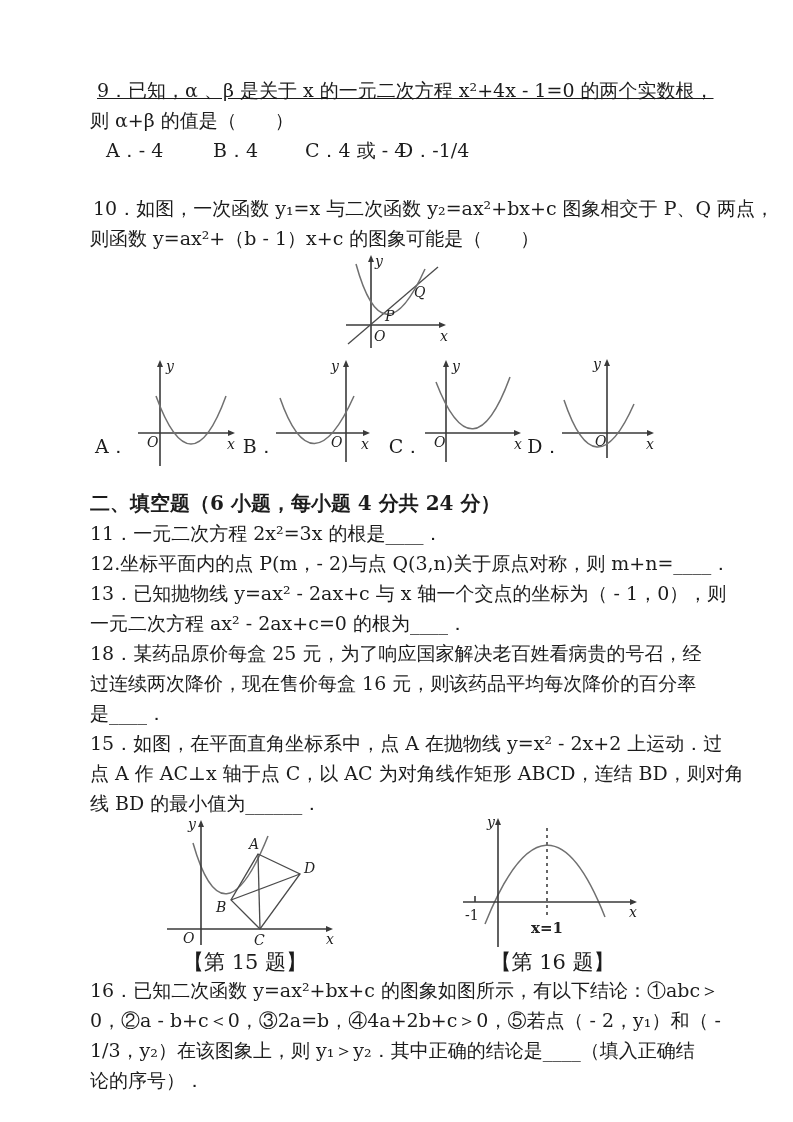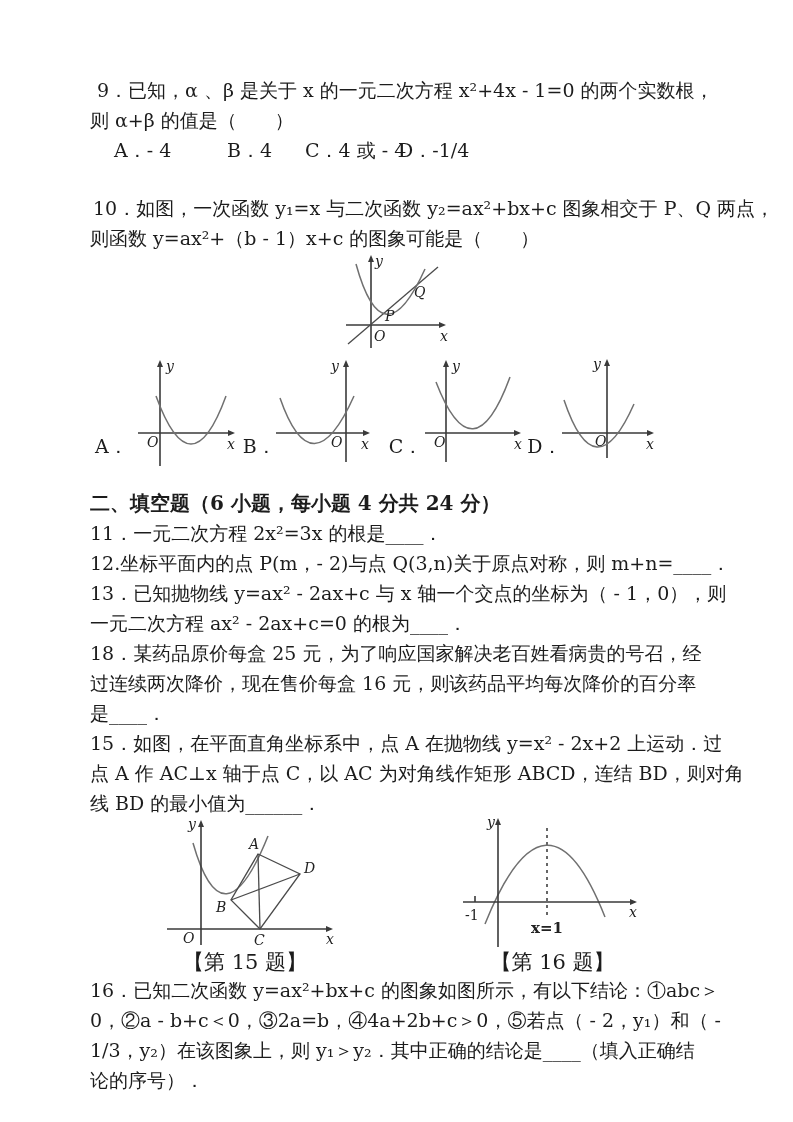--- a/index.html
+++ b/index.html
@@ -3,21 +3,21 @@
 <meta charset="utf-8">
 <style>
   html,body{margin:0;padding:0;background:#e8e8e8;}
   .page{
     position:relative;width:793px;height:1122px;background:#ffffff;
     font-family:"DejaVu Serif","Liberation Serif",serif;color:#1c1c1c;
     overflow:hidden;margin:0 auto;
   }
   .content{position:absolute;left:90px;top:75px;width:620px;}
   .tline{font-size:19px;line-height:30px;white-space:nowrap;}
-  .indent7{padding-left:7px;}
+  .indent7{padding-left:7px;text-decoration:underline;}
   .indent3{padding-left:3px;margin-top:28px;}
   .opts{position:relative;height:30px;font-size:19px;}
   .opts span{position:absolute;top:0;line-height:30px;white-space:nowrap;}
   .heading{font-weight:bold;font-size:20px;line-height:30px;margin-top:22px;white-space:nowrap;}
   svg{display:block;}
   .stem-graph{margin-left:248px;margin-top:1px;}
   .choices-row{display:flex;align-items:flex-end;margin-top:2px;height:114px;}
   .choice-letter{font-size:19px;line-height:19px;margin-bottom:10px;white-space:nowrap;}
   .ml5{margin-left:5px;}.ml8{margin-left:8px;}.ml2{margin-left:2px;}
   .ml17{margin-left:17px;}.ml0{margin-left:0;}.ml1{margin-left:1px;}
@@ -35,22 +35,22 @@
 </style>
 </head>
 <body>
 
 <div class="page">
   <div class="content">
 
     <div class="tline indent7">9．已知，α 、β 是关于 x 的一元二次方程 x²+4x - 1=0 的两个实数根，</div>
     <div class="tline">则 α+β 的值是（　　）</div>
     <div class="opts">
-      <span style="left:24px">A．- 4</span>
-      <span style="left:137px">B．4</span>
+      <span style="left:16px">A．- 4</span>
+      <span style="left:123px">B．4</span>
       <span style="left:215px">C．4 或 - 4</span>
       <span style="left:308px">D．-1/4</span>
     </div>
 
     <div class="tline indent3">10．如图，一次函数 y₁=x 与二次函数 y₂=ax²+bx+c 图象相交于 P、Q 两点，</div>
     <div class="tline">则函数 y=ax²+（b - 1）x+c 的图象可能是（　　）</div>
 
     <svg class="stem-graph" width="115" height="96" viewBox="0 0 115 96">
       <line class="axis" x1="33" y1="5" x2="33" y2="94"></line>
       <polygon class="ah" points="33,1 30,8 36,8"></polygon>

